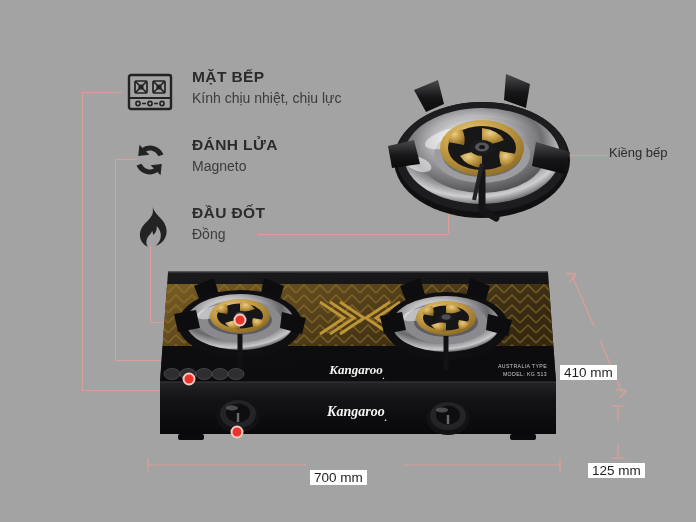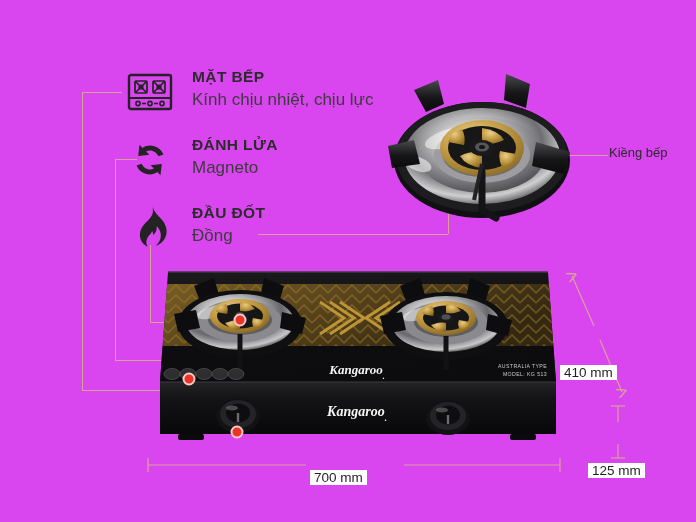--- a/index.html
+++ b/index.html
@@ -4,21 +4,21 @@
 <title>Kangaroo Gas Stove Infographic</title>
 <style>
   html,body{margin:0;padding:0;background:#ffffff;}
   body{
     font-family:"Liberation Sans","DejaVu Sans",sans-serif;
     -webkit-font-smoothing:antialiased;
   }
   #stage{
     position:relative;
     width:696px;height:522px;
-    background:#d946ef;
+    background:#a3a3a3;
     overflow:hidden;
   }
 
   
   .line{position:absolute;background:#d9a099;}
   .line.h{height:1px;}
   .line.v{width:1px;}
 
   
   .feature{position:absolute;display:flex;align-items:flex-start;}
@@ -26,21 +26,21 @@
     width:56px;height:56px;
     display:flex;align-items:center;justify-content:center;
     flex:0 0 56px;
   }
   .feat-text{margin-left:14px;padding-top:4px;}
   .feat-title{
     font-size:15.5px;font-weight:bold;color:#2b2b2b;
     letter-spacing:.4px;line-height:1.15;
   }
   .feat-sub{
-    font-size:17px;color:#3c3c3c;margin-top:4px;line-height:1.2;
+    font-size:14px;color:#3c3c3c;margin-top:4px;line-height:1.2;
   }
 
   
   .callout{
     position:absolute;font-size:13px;color:#2b2b2b;white-space:nowrap;
   }
   .dim-label{
     position:absolute;font-size:13.5px;color:#1f1f1f;white-space:nowrap;
     background:#ffffff;padding:0 4px;margin-top:38px;
   }

